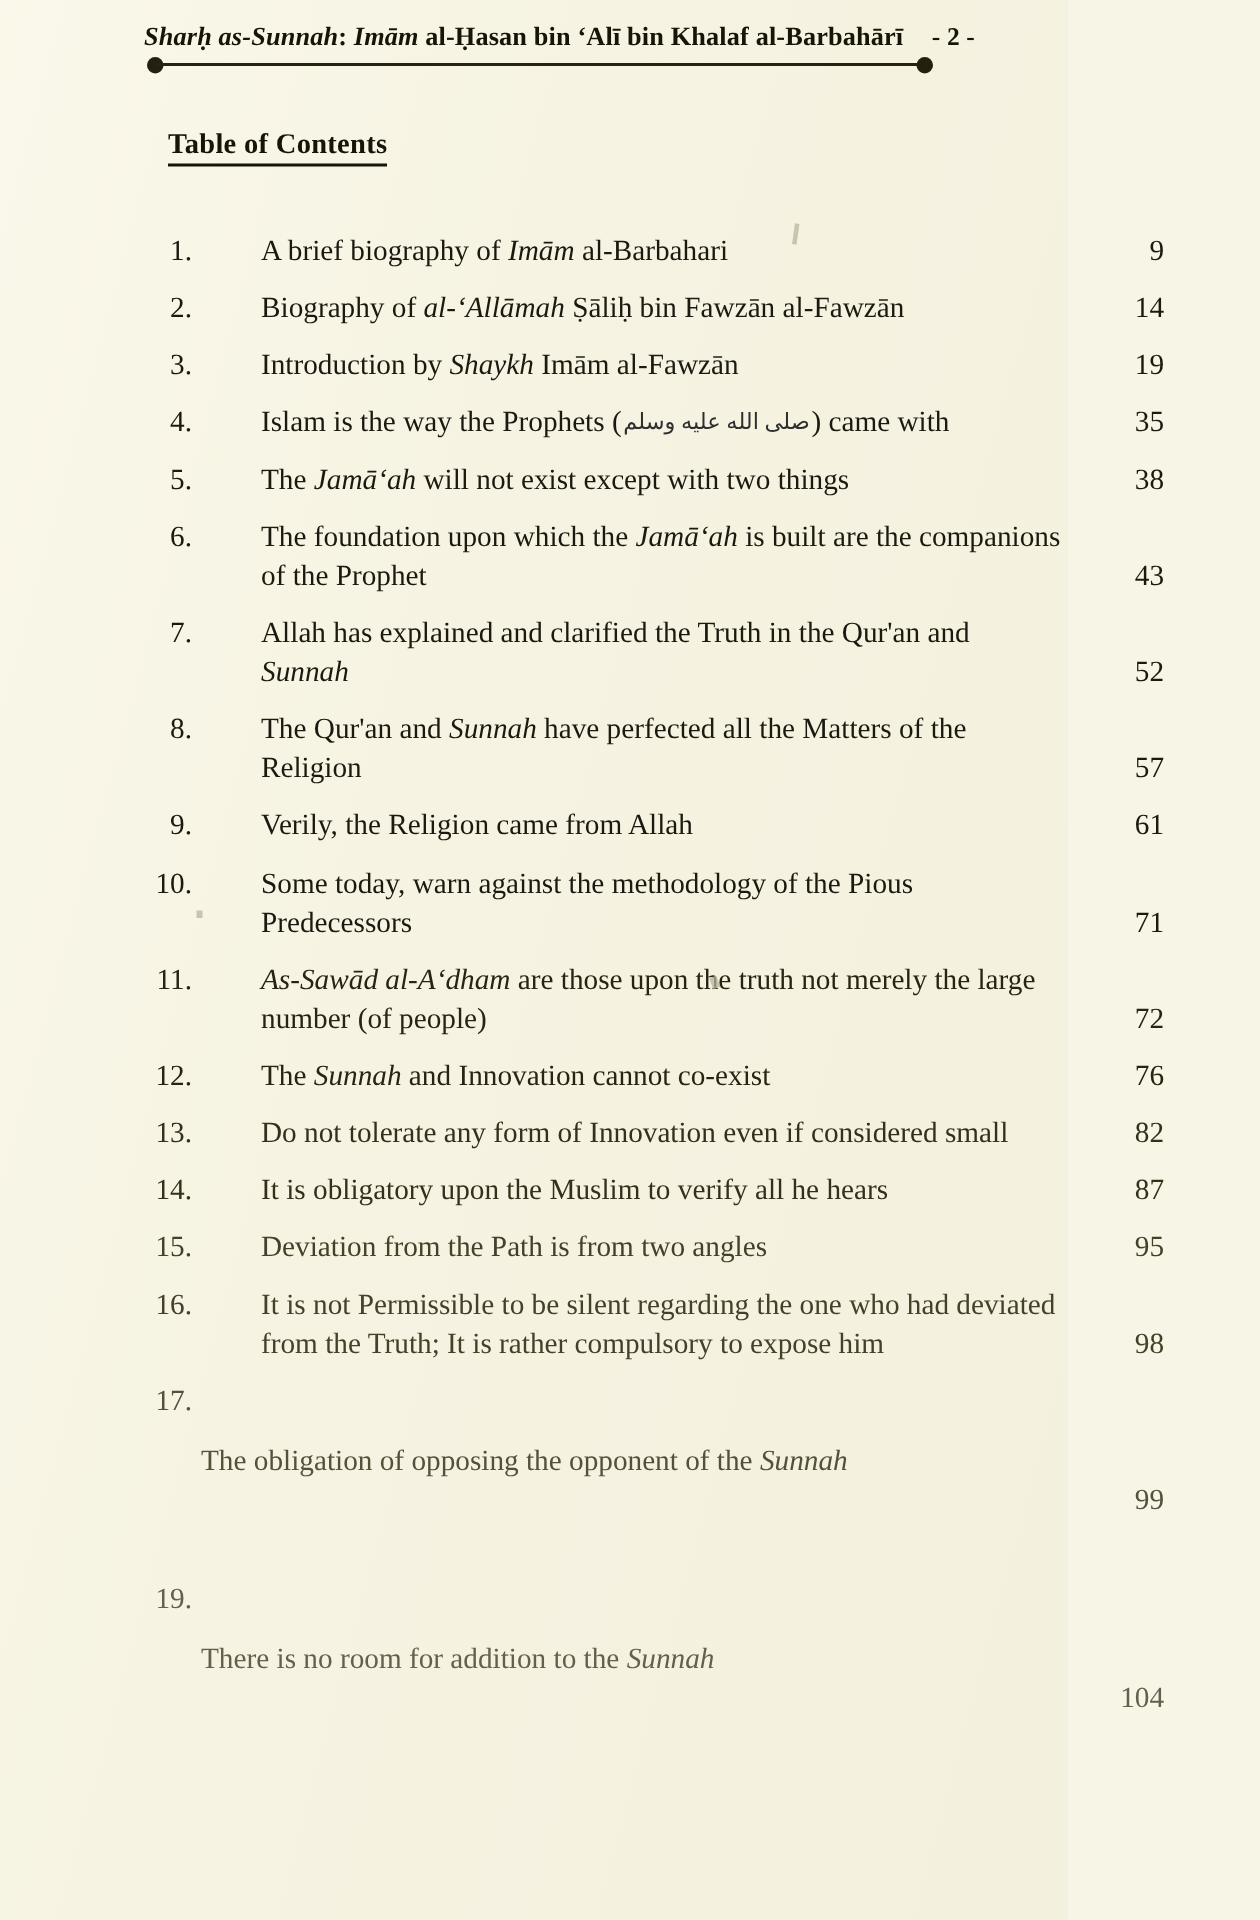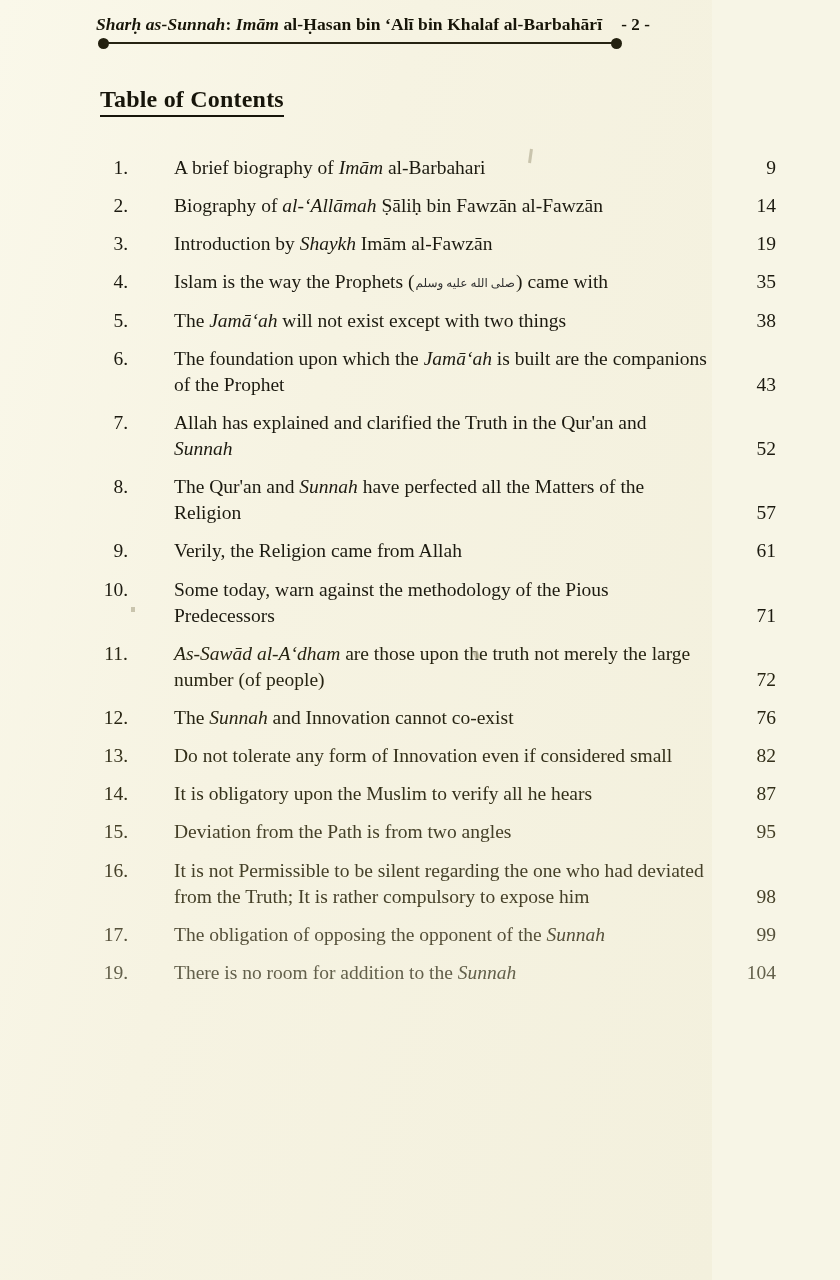--- a/index.html
+++ b/index.html
@@ -74,22 +74,22 @@
     background: #23200f;
     top: 0px;
   }
   .dot.left { left: 2px; }
   .dot.right { right: 28px; }
 
   
   .toc-title {
     position: absolute;
     top: 86px;
-    left: 100px;
-    font-size: 24px;
+    left: 112px;
+    font-size: 19px;
     font-weight: 700;
     letter-spacing: 0.2px;
     color: #17150a;
     border-bottom: 2.2px solid #17150a;
     padding-bottom: 1px;
     line-height: 1.15;
   }
 
   
   .toc {
@@ -125,26 +125,26 @@
     font-size: 19.5px;
     align-self: flex-end;
   }
   .txt .it { font-style: italic; }
 
   
   .row.f1 { color: #1c1a10; }
   .row.f2 { color: #272412; }
   .row.f3 { color: #34301a; }
   .row.f4 { color: #454028; justify-content: space-between; }
-  .row.f5 { color: #55503a; }
-  .row.f6 { color: #63604b; }
+  .row.f5 { color: #55503a; flex-direction: column; }
+  .row.f6 { color: #63604b; flex-direction: column; }
 
   .emoji-seal {
     display: inline-block;
-    font-size: 12px;
+    font-size: 15px;
     line-height: 1;
     padding: 0 1px;
     transform: translateY(-1px);
     filter: grayscale(1) contrast(0.8);
   }
 
   
   .speck {
     position: absolute;
     background: #b9b49b;

